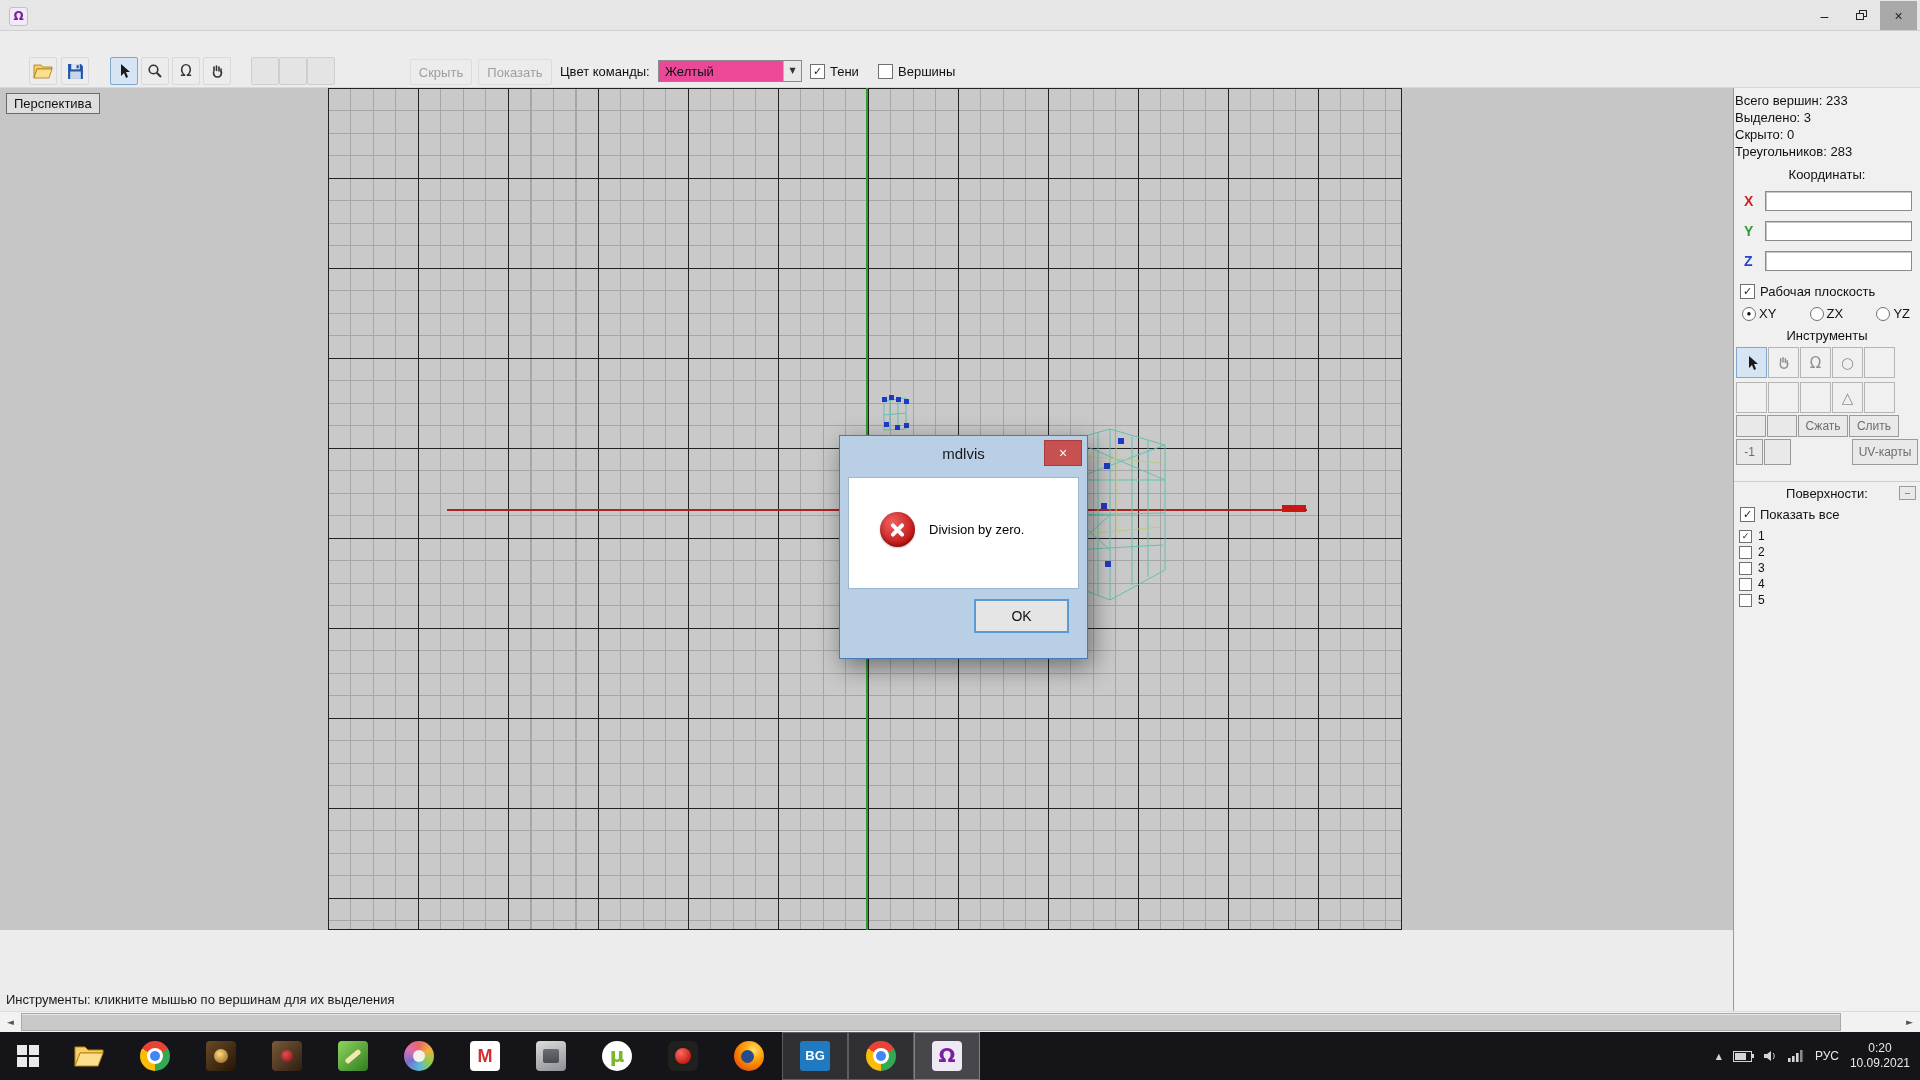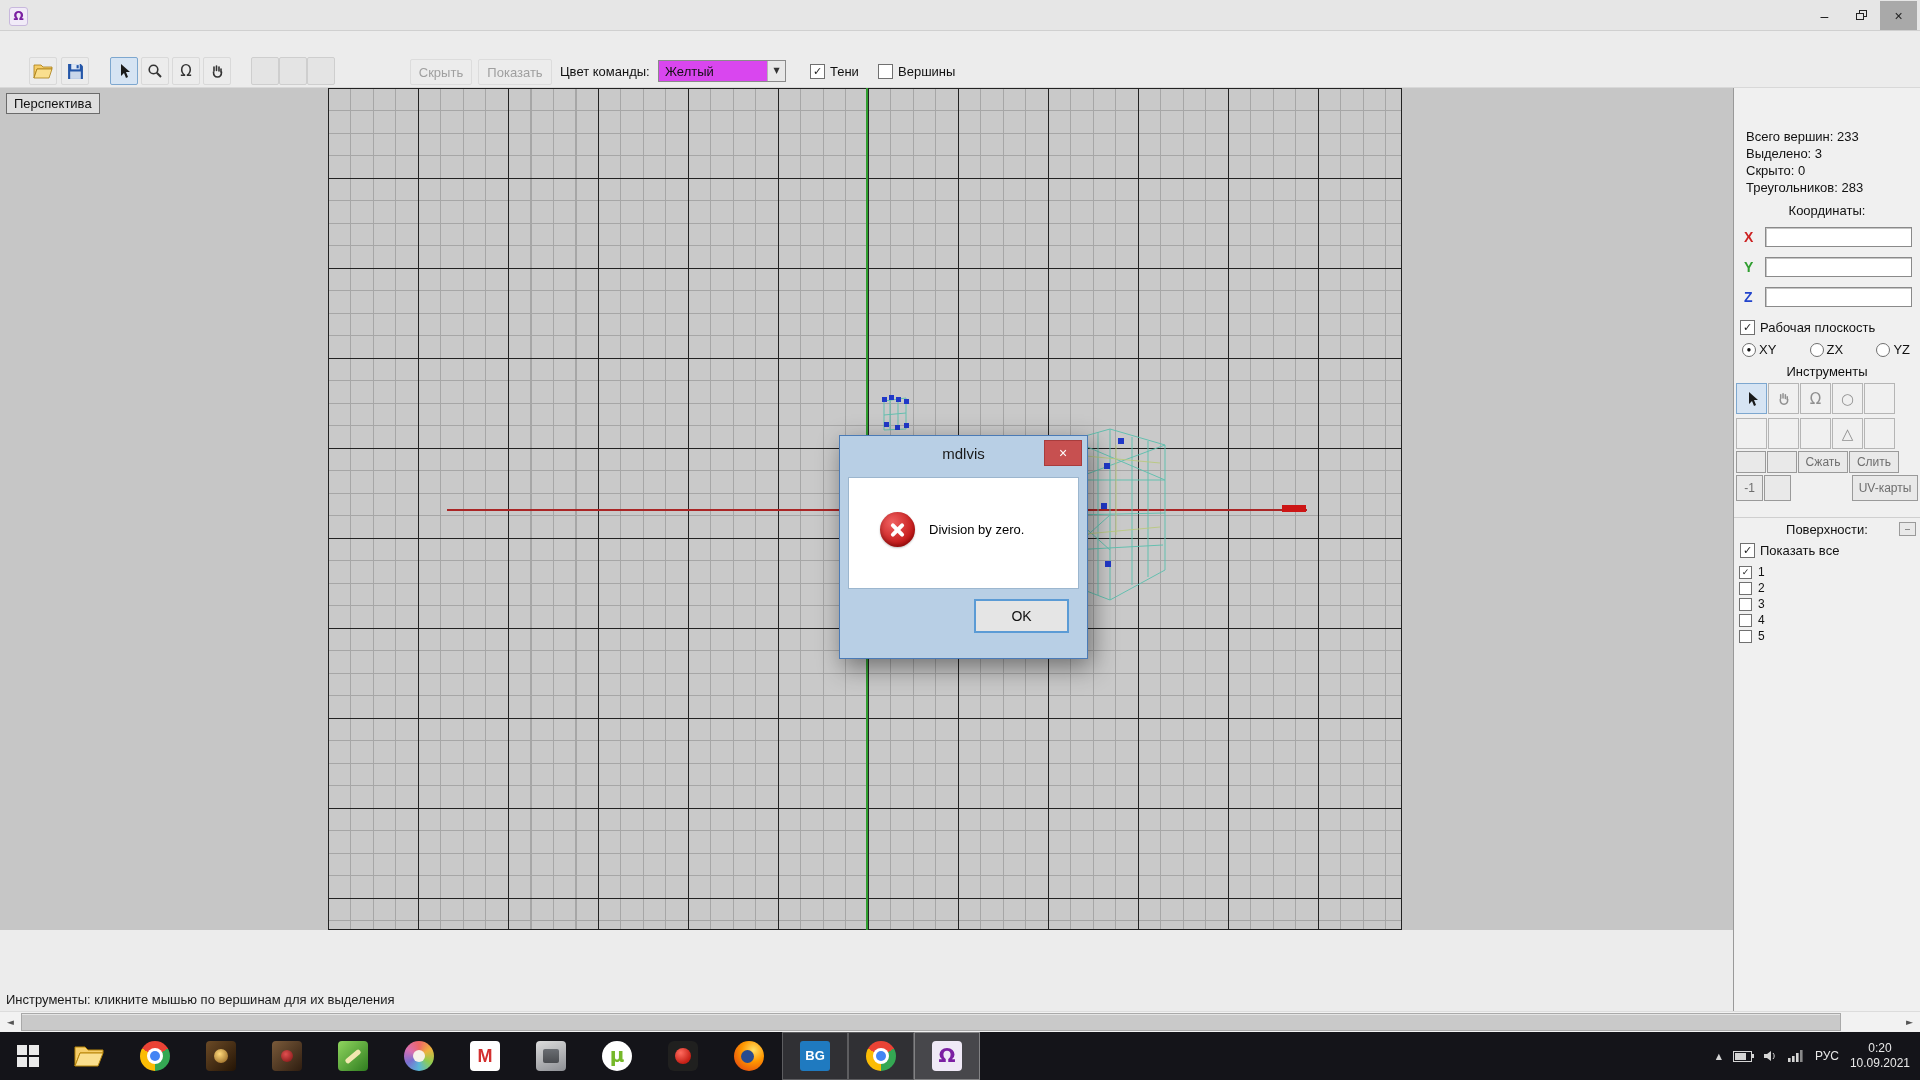--- a/index.html
+++ b/index.html
@@ -24,21 +24,21 @@
 
   
   .toolbar{position:absolute;left:0;top:54px;width:1920px;height:34px;background:#ececec;border-bottom:1px solid #d8d8d8;box-sizing:border-box;}
   .tb{position:absolute;top:3px;width:28px;height:28px;display:flex;align-items:center;justify-content:center;background:#ececec;border:1px solid #d9d9d9;border-radius:2px;box-sizing:border-box;}
   .tb.pressed{background:#d6e4f3;border-color:#7da7cf;}
   .tb.blank{background:#e4e4e4;border-color:#cecece;}
   .tb .glyph{font-size:15px;color:#333;}
   .tb-text{position:absolute;top:5px;height:24px;display:flex;align-items:center;justify-content:center;font-size:13px;border:1px solid #dcdcdc;border-radius:2px;background:#ececec;}
   .disabled-text{color:#9f9f9f;}
   .tb-label{position:absolute;top:0;height:34px;display:flex;align-items:center;font-size:13px;color:#111;}
-  .combo{position:absolute;left:658px;top:6px;width:128px;height:22px;background:#d946ef;border:1px solid #8a8a8a;font-size:13px;box-sizing:border-box;padding-left:16px;}
+  .combo{position:absolute;left:658px;top:6px;width:144px;height:22px;background:#ec4899;border:1px solid #8a8a8a;font-size:13px;box-sizing:border-box;padding-left:16px;}
   .combo .val{position:absolute;left:6px;top:3px;}
   .combo .arrow{position:absolute;right:0;top:0;width:18px;height:20px;background:#e8e8e8;border-left:1px solid #b5b5b5;font-size:8px;line-height:20px;text-align:center;color:#333;box-sizing:border-box;}
   .check{display:inline-block;width:13px;height:13px;background:#fff;border:1px solid #707070;font:bold 11px/13px "DejaVu Sans",sans-serif;text-align:center;color:#1a1a1a;box-sizing:content-box;flex:none;}
   .cbx{position:absolute;top:0;height:34px;display:flex;align-items:center;gap:5px;font-size:13px;}
 
   
   .viewport{position:absolute;left:0;top:88px;width:1733px;height:842px;background:#c6c6c6;overflow:hidden;}
   .grid{position:absolute;left:328px;top:0;width:1074px;height:842px;background-color:#c9c9c9;
     background-image:
       repeating-linear-gradient(to right,#222 0 1px,transparent 1px 90px),
@@ -51,21 +51,21 @@
   .axis-red-seg{position:absolute;left:1282px;top:417px;width:24px;height:7px;background:var(--axis_red_bright,#cc1515);}
   .persp-label{position:absolute;left:6px;top:5px;padding:2px 7px;background:#dedede;border:1px solid #6b6b6b;font-size:13px;color:#111;}
   .wireframe{position:absolute;left:870px;top:297px;}
 
   
   .bottomstrip{position:absolute;left:0;top:930px;width:1733px;height:81px;background:#ececec;}
   .status-text{position:absolute;left:6px;top:62px;font-size:13px;color:#1a1a1a;}
 
   
   .panel{position:absolute;left:1733px;top:88px;width:187px;height:923px;background:#f0f0f0;border-left:1px solid #999;box-sizing:border-box;font-size:13px;padding-top:4px;}
-  .stats{padding-left:12px;line-height:17px;margin-top:36px;}
+  .stats{padding-left:1px;line-height:17px;}
   .p-center{text-align:center;margin-top:7px;}
   .axis-row{display:flex;align-items:center;margin:8px 8px 0 10px;gap:8px;height:22px;}
   .axis-label{width:13px;font-weight:bold;font-size:14px;}
   .axis-label.x{color:var(--x_label,#cc2222);} .axis-label.y{color:var(--y_label,#2f9e2f);} .axis-label.z{color:var(--z_label,#2244cc);}
   .axis-row input{flex:1;height:20px;border:1px solid #8a8a8a;box-shadow:inset 1px 1px 0 #c6c6c6;background:#fff;box-sizing:border-box;min-width:0;font:13px "Liberation Sans",sans-serif;padding:0 3px;}
   .cb-row{display:flex;align-items:center;gap:5px;margin:12px 0 0 6px;}
   .radio-row{display:flex;margin:7px 10px 0 8px;justify-content:space-between;}
   .radio{display:flex;align-items:center;gap:3px;}
   .rd{width:12px;height:12px;border:1px solid #707070;border-radius:50%;background:#fff;font-size:8px;line-height:12px;text-align:center;color:#111;flex:none;}
   .toolgrid{display:flex;margin:4px 0 0 2px;}

